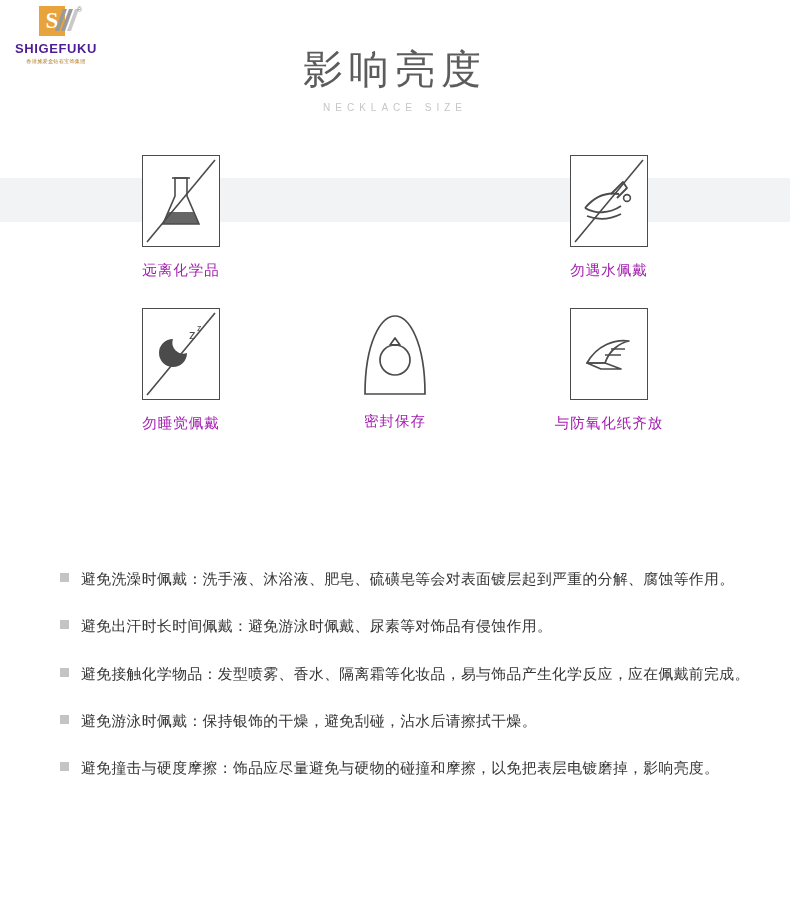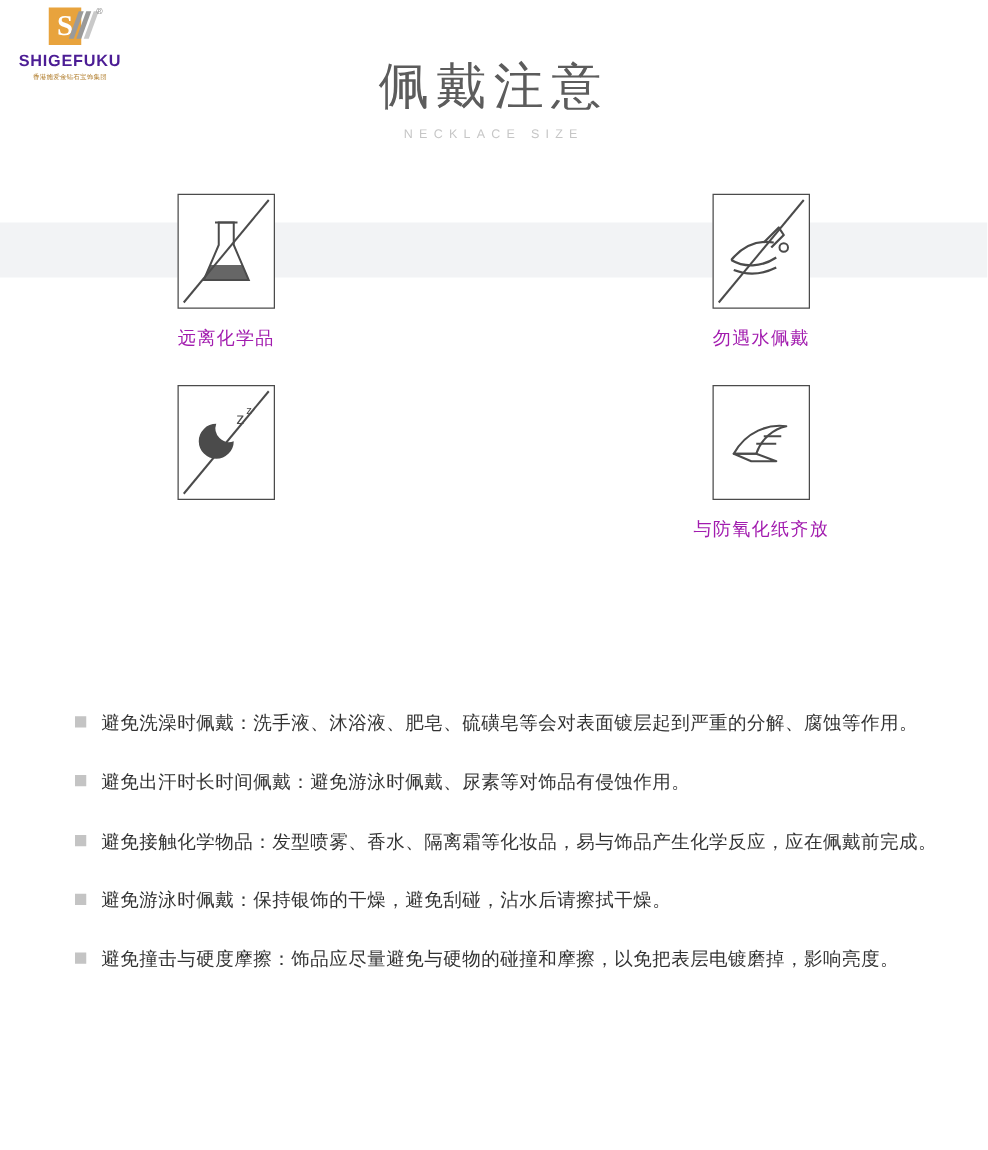--- a/index.html
+++ b/index.html
@@ -187,21 +187,21 @@
         <span></span>
         <span></span>
     </div>
     <div class="logo-reg">®</div>
   </div>
   <div class="logo-name">SHIGEFUKU</div>
   <div class="logo-sub">香港施爱金钻石宝饰集团</div>
 </div>
 
 <div class="header">
-  <h1 class="title-cn">佩戴注意</h1>
+  <h1 class="title-cn">影响亮度</h1>
   <div class="title-en">NECKLACE SIZE</div>
 </div>
 
 <div class="band"></div>
 
 <div class="grid">
 
   <div class="grid-row">
 
     <div class="cell">
@@ -237,22 +237,34 @@
 
     <div class="cell">
       <div class="icon-box">
         <svg width="76" height="90" viewBox="0 0 76 90">
           <line x1="4" y1="86" x2="72" y2="4" stroke="#4b4b4b" stroke-width="1.6"></line>
           <path d="M44 44 A14 14 0 1 1 30 30 A11 11 0 0 0 44 44 Z" fill="#4b4b4b"></path>
           <text x="46" y="30" font-size="13" fill="#4b4b4b" font-family="Liberation Sans, sans-serif">z</text>
           <text x="54" y="22" font-size="9" fill="#4b4b4b" font-family="Liberation Sans, sans-serif">z</text>
         </svg>
       </div>
-    </div>
-
+      <div class="cell-label">勿睡觉佩戴</div>
+    </div>
+
+    <div class="cell">
+      <div class="icon-box" style="border:none;">
+        <svg width="76" height="90" viewBox="0 0 76 90">
+          <path d="M8 86 C8 34 24 8 38 8 C52 8 68 34 68 86 Z" fill="none" stroke="#4b4b4b" stroke-width="1.7"></path>
+          <circle cx="38" cy="52" r="15" fill="none" stroke="#4b4b4b" stroke-width="1.7"></circle>
+          <path d="M33 37 L38 30 L43 37 Z" fill="none" stroke="#4b4b4b" stroke-width="1.7" stroke-linejoin="round"></path>
+          <line x1="33" y1="37" x2="43" y2="37" stroke="#4b4b4b" stroke-width="1.7"></line>
+        </svg>
+      </div>
+      <div class="cell-label">密封保存</div>
+    </div>
 
     <div class="cell">
       <div class="icon-box">
         <svg width="76" height="90" viewBox="0 0 76 90">
           <path d="M16 54 C26 36 44 30 58 32 C48 34 38 42 34 54 Z" fill="none" stroke="#4b4b4b" stroke-width="1.7" stroke-linejoin="round"></path>
           <path d="M16 54 L34 54 L50 60 L30 60 Z" fill="none" stroke="#4b4b4b" stroke-width="1.7" stroke-linejoin="round"></path>
           <path d="M40 40 L54 40" stroke="#4b4b4b" stroke-width="1.5"></path>
           <path d="M34 46 L50 46" stroke="#4b4b4b" stroke-width="1.5"></path>
         </svg>
       </div>

